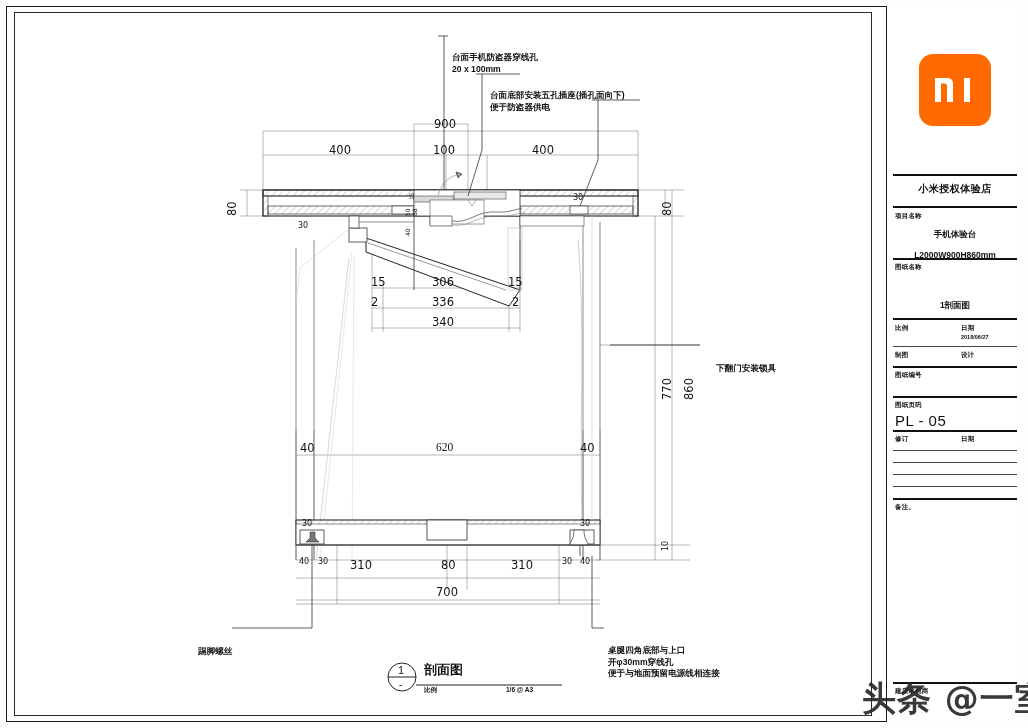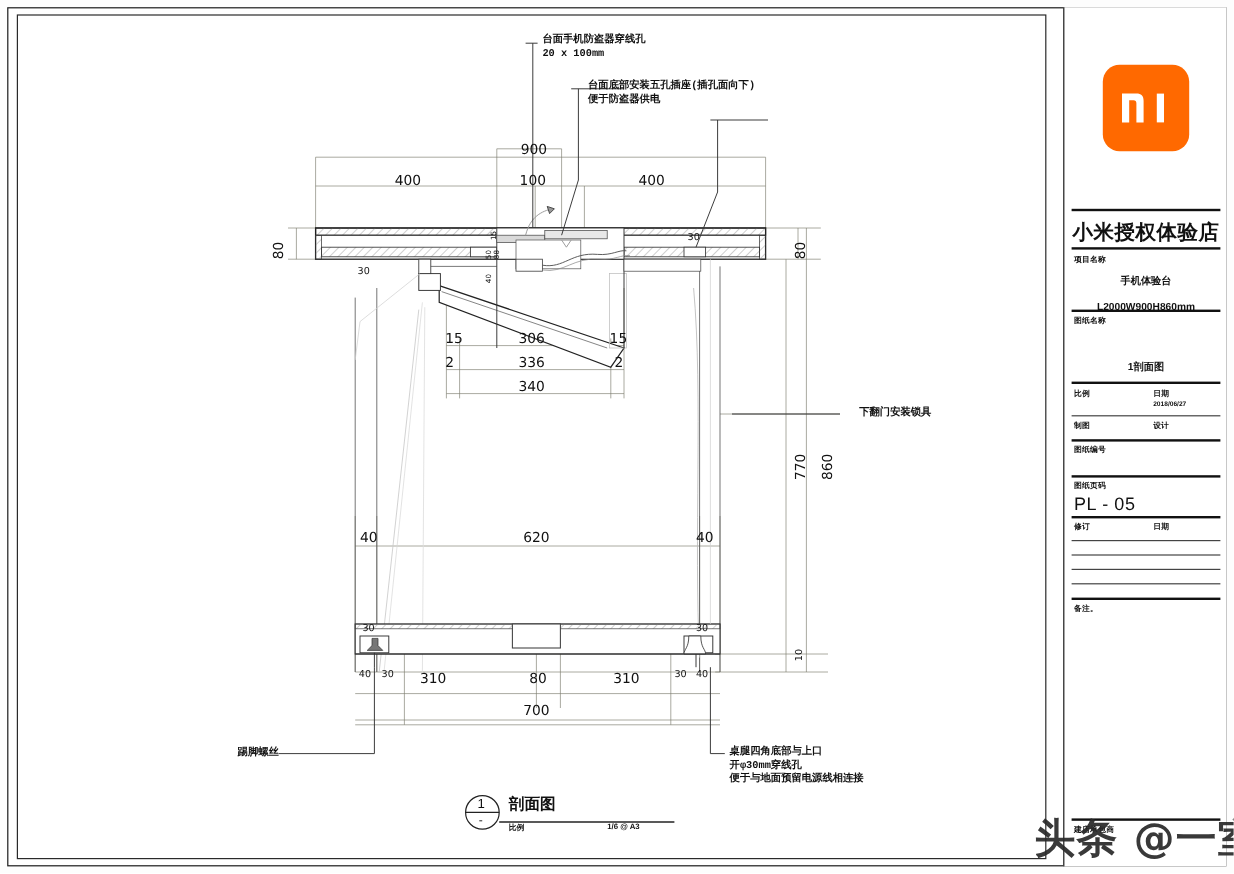--- a/index.html
+++ b/index.html
@@ -52,21 +52,21 @@
   }
   .mi-logo svg { display:block; }
 
   .tb-rule { position: absolute; left: 6px; width: 124px; background: #111; }
   .tb-rule.thick { height: 2px; }
   .tb-rule.thin  { height: 1px; background:#444; }
 
   .tb-store {
     position: absolute; left: 0; top: 176px; width: 136px;
     text-align: center;
-    font-size: 17px; font-weight: 700; color: #111;
+    font-size: 10px; font-weight: 700; color: #111;
     letter-spacing: 0.5px;
   }
   .tb-field-label {
     position: absolute; left: 8px;
     font-size: 6.5px; font-weight: 700; color: #111;
     letter-spacing: 0.2px;
   }
   .tb-field-label.right { left: 74px; }
   .tb-value-c {
     position: absolute; left: 0; width: 136px; text-align: center;
@@ -98,21 +98,22 @@
   }
 
   
   .dwg { position: absolute; left: 0; top: 0; width: 886px; height: 728px; }
 
   .note {
     position: absolute;
     font-size: 8.6px; line-height: 11.5px;
     color: #111; font-weight: 700;
     white-space: pre;
-    font-family: Liberation Mono, monospace;
+    font-family: Liberation Sans, sans-serif;
+    margin-top: 24px;
   }
   .dim {
     position: absolute;
     font-size: 11.5px; color: #111;
     font-family: "DejaVu Sans", sans-serif;
     white-space: nowrap;
   }
   .dim.small { font-size: 8px; }
   .dim.tiny  { font-size: 6px; }
   .dim.vert  { transform: rotate(-90deg); transform-origin: 0 0; }
@@ -326,21 +327,21 @@
   <div class="dim" style="left:371px; top:295px;">2</div>
   <div class="dim" style="left:432px; top:295px;">336</div>
   <div class="dim" style="left:512px; top:295px;">2</div>
 
   <div class="dim" style="left:432px; top:315px;">340</div>
 
   <div class="dim vert" style="left:660px; top:400px;">770</div>
   <div class="dim vert" style="left:682px; top:400px;">860</div>
 
   <div class="dim" style="left:300px; top:441px;">40</div>
-  <div class="dim" style="left:436px; top:441px;">620</div>
+  <div class="dim" style="left:436px; top:441px;font-family:Liberation Serif, serif;">620</div>
   <div class="dim" style="left:580px; top:441px;">40</div>
 
   <div class="dim small" style="left:302px; top:519px;">30</div>
   <div class="dim small" style="left:580px; top:519px;">30</div>
 
   <div class="dim small" style="left:299px; top:557px;">40</div>
   <div class="dim small" style="left:318px; top:557px;">30</div>
   <div class="dim" style="left:350px; top:558px;">310</div>
   <div class="dim" style="left:441px; top:558px;">80</div>
   <div class="dim" style="left:511px; top:558px;">310</div>

